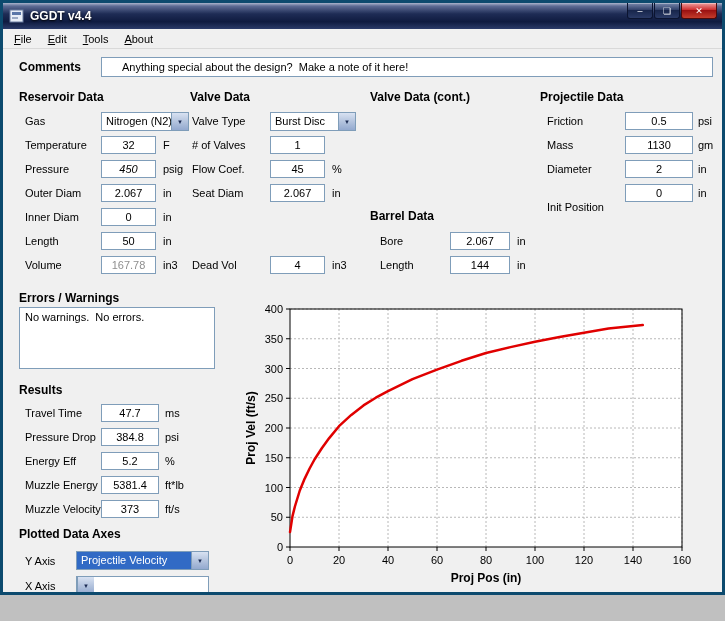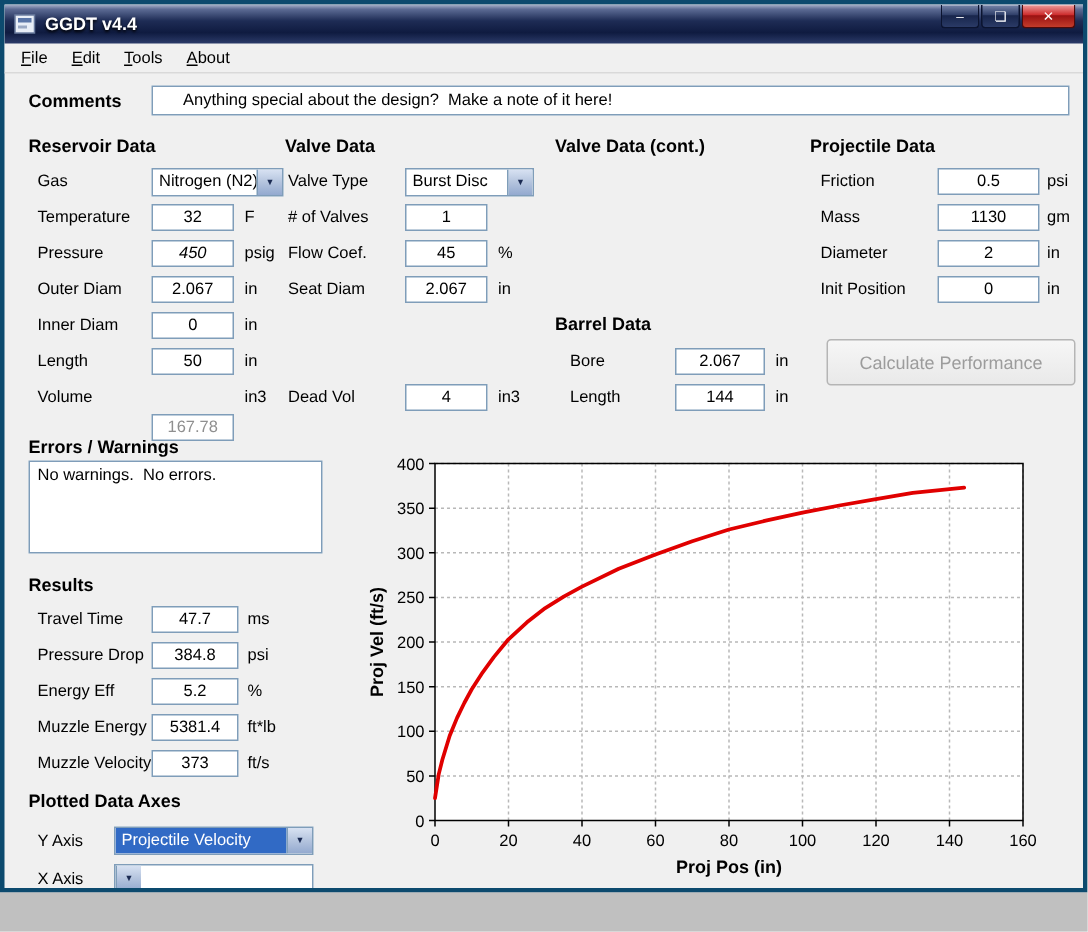--- a/index.html
+++ b/index.html
@@ -39,21 +39,21 @@
   
   .client { position: relative; width: 719px; height: 569px; font-size: 11px; color: #000; }
   .sec-title { position: absolute; font-size: 12px; font-weight: bold; white-space: nowrap; }
   .flabel { position: absolute; white-space: nowrap; }
   .unit { position: absolute; white-space: nowrap; }
   input.tbox {
     position: absolute; height: 18px; border: 1px solid #7f9db9; background: #fff;
     font: 11px "Liberation Sans", sans-serif; text-align: center; padding: 0 2px; margin: 0;
   }
   input.tbox.left { text-align: left; padding-left: 4px; }
-  input.tbox.disabled { color: #8f8f8f; margin-top: 20px; }
+  input.tbox.disabled { color: #8f8f8f; }
   .combo {
     position: absolute; height: 19px; border: 1px solid #7f9db9; background: #fff;
     display: flex; align-items: stretch; overflow: hidden;
   }
   .combo-text { flex: 1; padding: 2px 4px; white-space: nowrap; overflow: hidden; font-size: 11px; }
   .combo.selected .combo-text { background: #316ac5; color: #fff; }
   .combo-btn {
     width: 17px; display: flex; align-items: center; justify-content: center;
     border-left: 1px solid #7f9db9; font-size: 6px; color: #1a2a52;
     background: linear-gradient(180deg, #d8e2f2 0%, #b4c4de 50%, #93a9cf 100%);
@@ -174,25 +174,24 @@
     <span class="unit" style="left:695px; top:66px;">psi</span>
 
     <span class="flabel" style="left:544px; top:90px;">Mass</span>
     <input class="tbox" style="left: 622px; top: 87px; width: 68px;" value="1130">
     <span class="unit" style="left:695px; top:90px;">gm</span>
 
     <span class="flabel" style="left:544px; top:114px;">Diameter</span>
     <input class="tbox" style="left: 622px; top: 111px; width: 68px;" value="2">
     <span class="unit" style="left:695px; top:114px;">in</span>
 
-    <span class="flabel" style="left:544px; top:138px;">Init Position</span>
+    <span class="flabel" style="left:544px; top:152px;">Init Position</span>
     <input class="tbox" style="left: 622px; top: 135px; width: 68px;" value="0">
     <span class="unit" style="left:695px; top:138px;">in</span>
 
-    <div class="calc-btn" style="left:548px; top:177px; width:166px; height:31px;">Calculate Performance</div>
 
     <span class="sec-title" style="left:16px; top:242px;">Errors / Warnings</span>
     <div class="errors-box" style="left:16px; top:258px; width:196px; height:62px;">No warnings.  No errors.</div>
 
     <span class="sec-title" style="left:16px; top:334px;">Results</span>
 
     <span class="flabel" style="left:22px; top:358px;">Travel Time</span>
     <input class="tbox" style="left: 98px; top: 355px; width: 58px;" value="47.7">
     <span class="unit" style="left:162px; top:358px;">ms</span>
 

